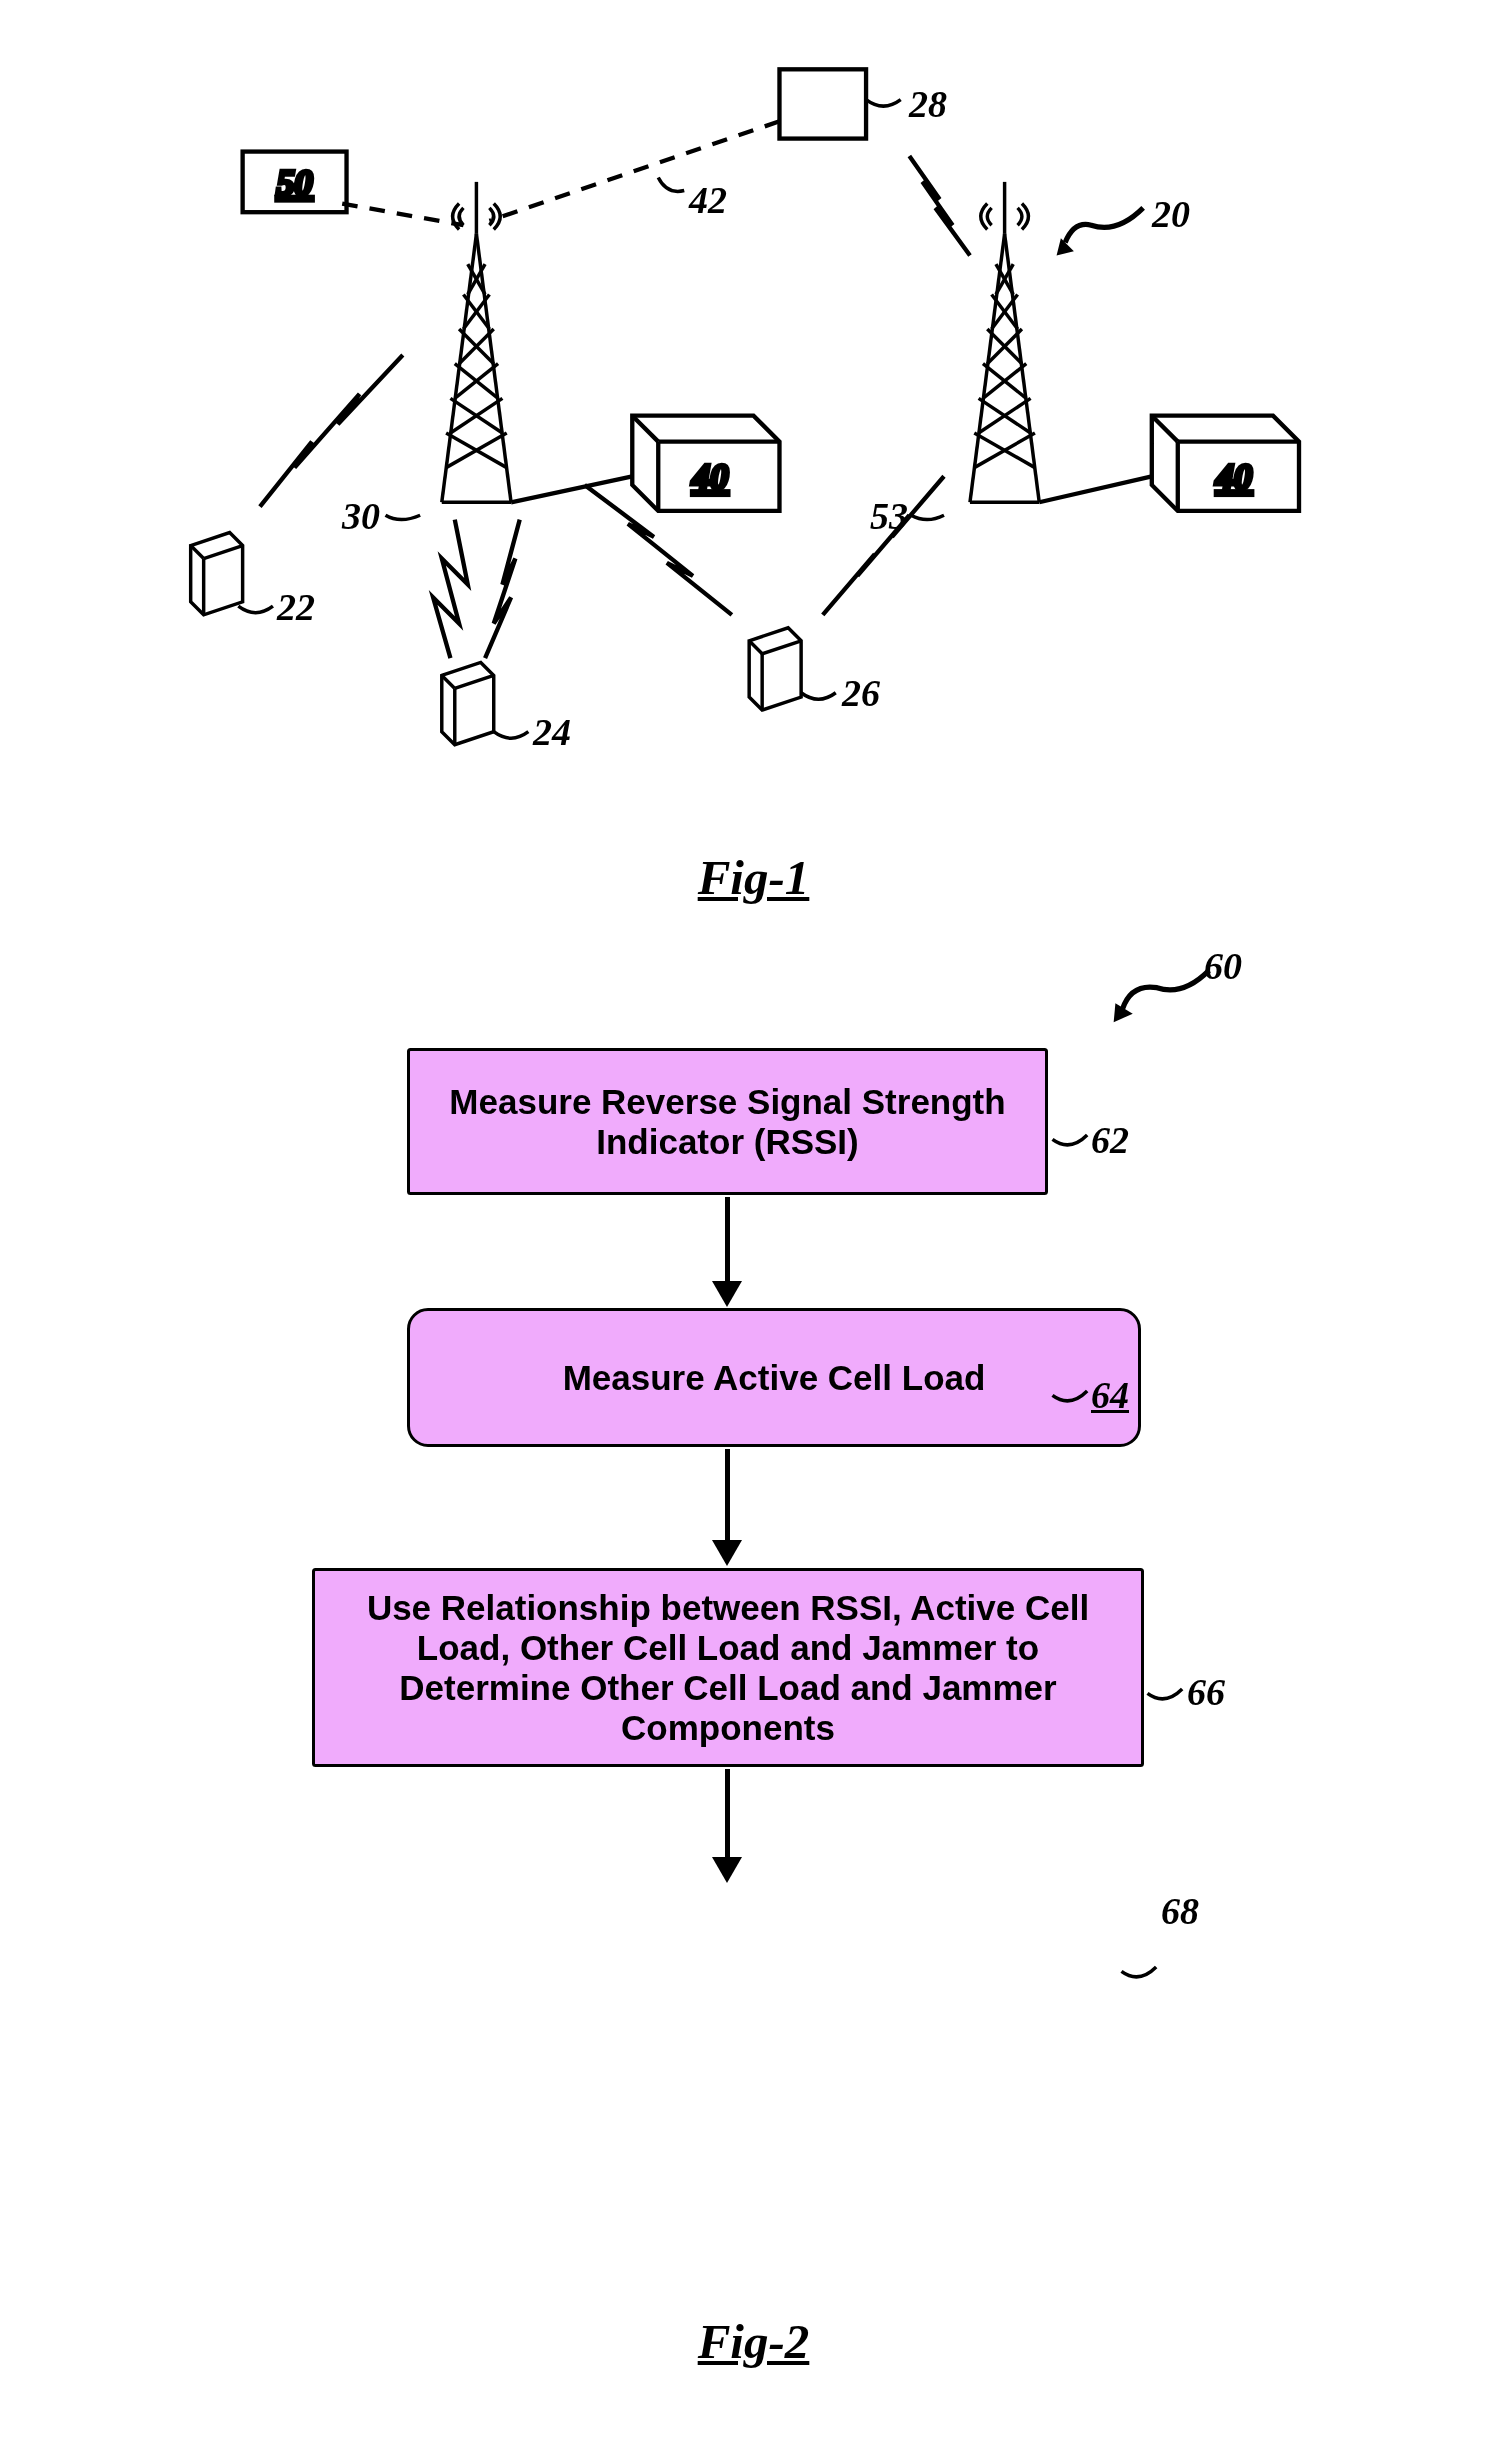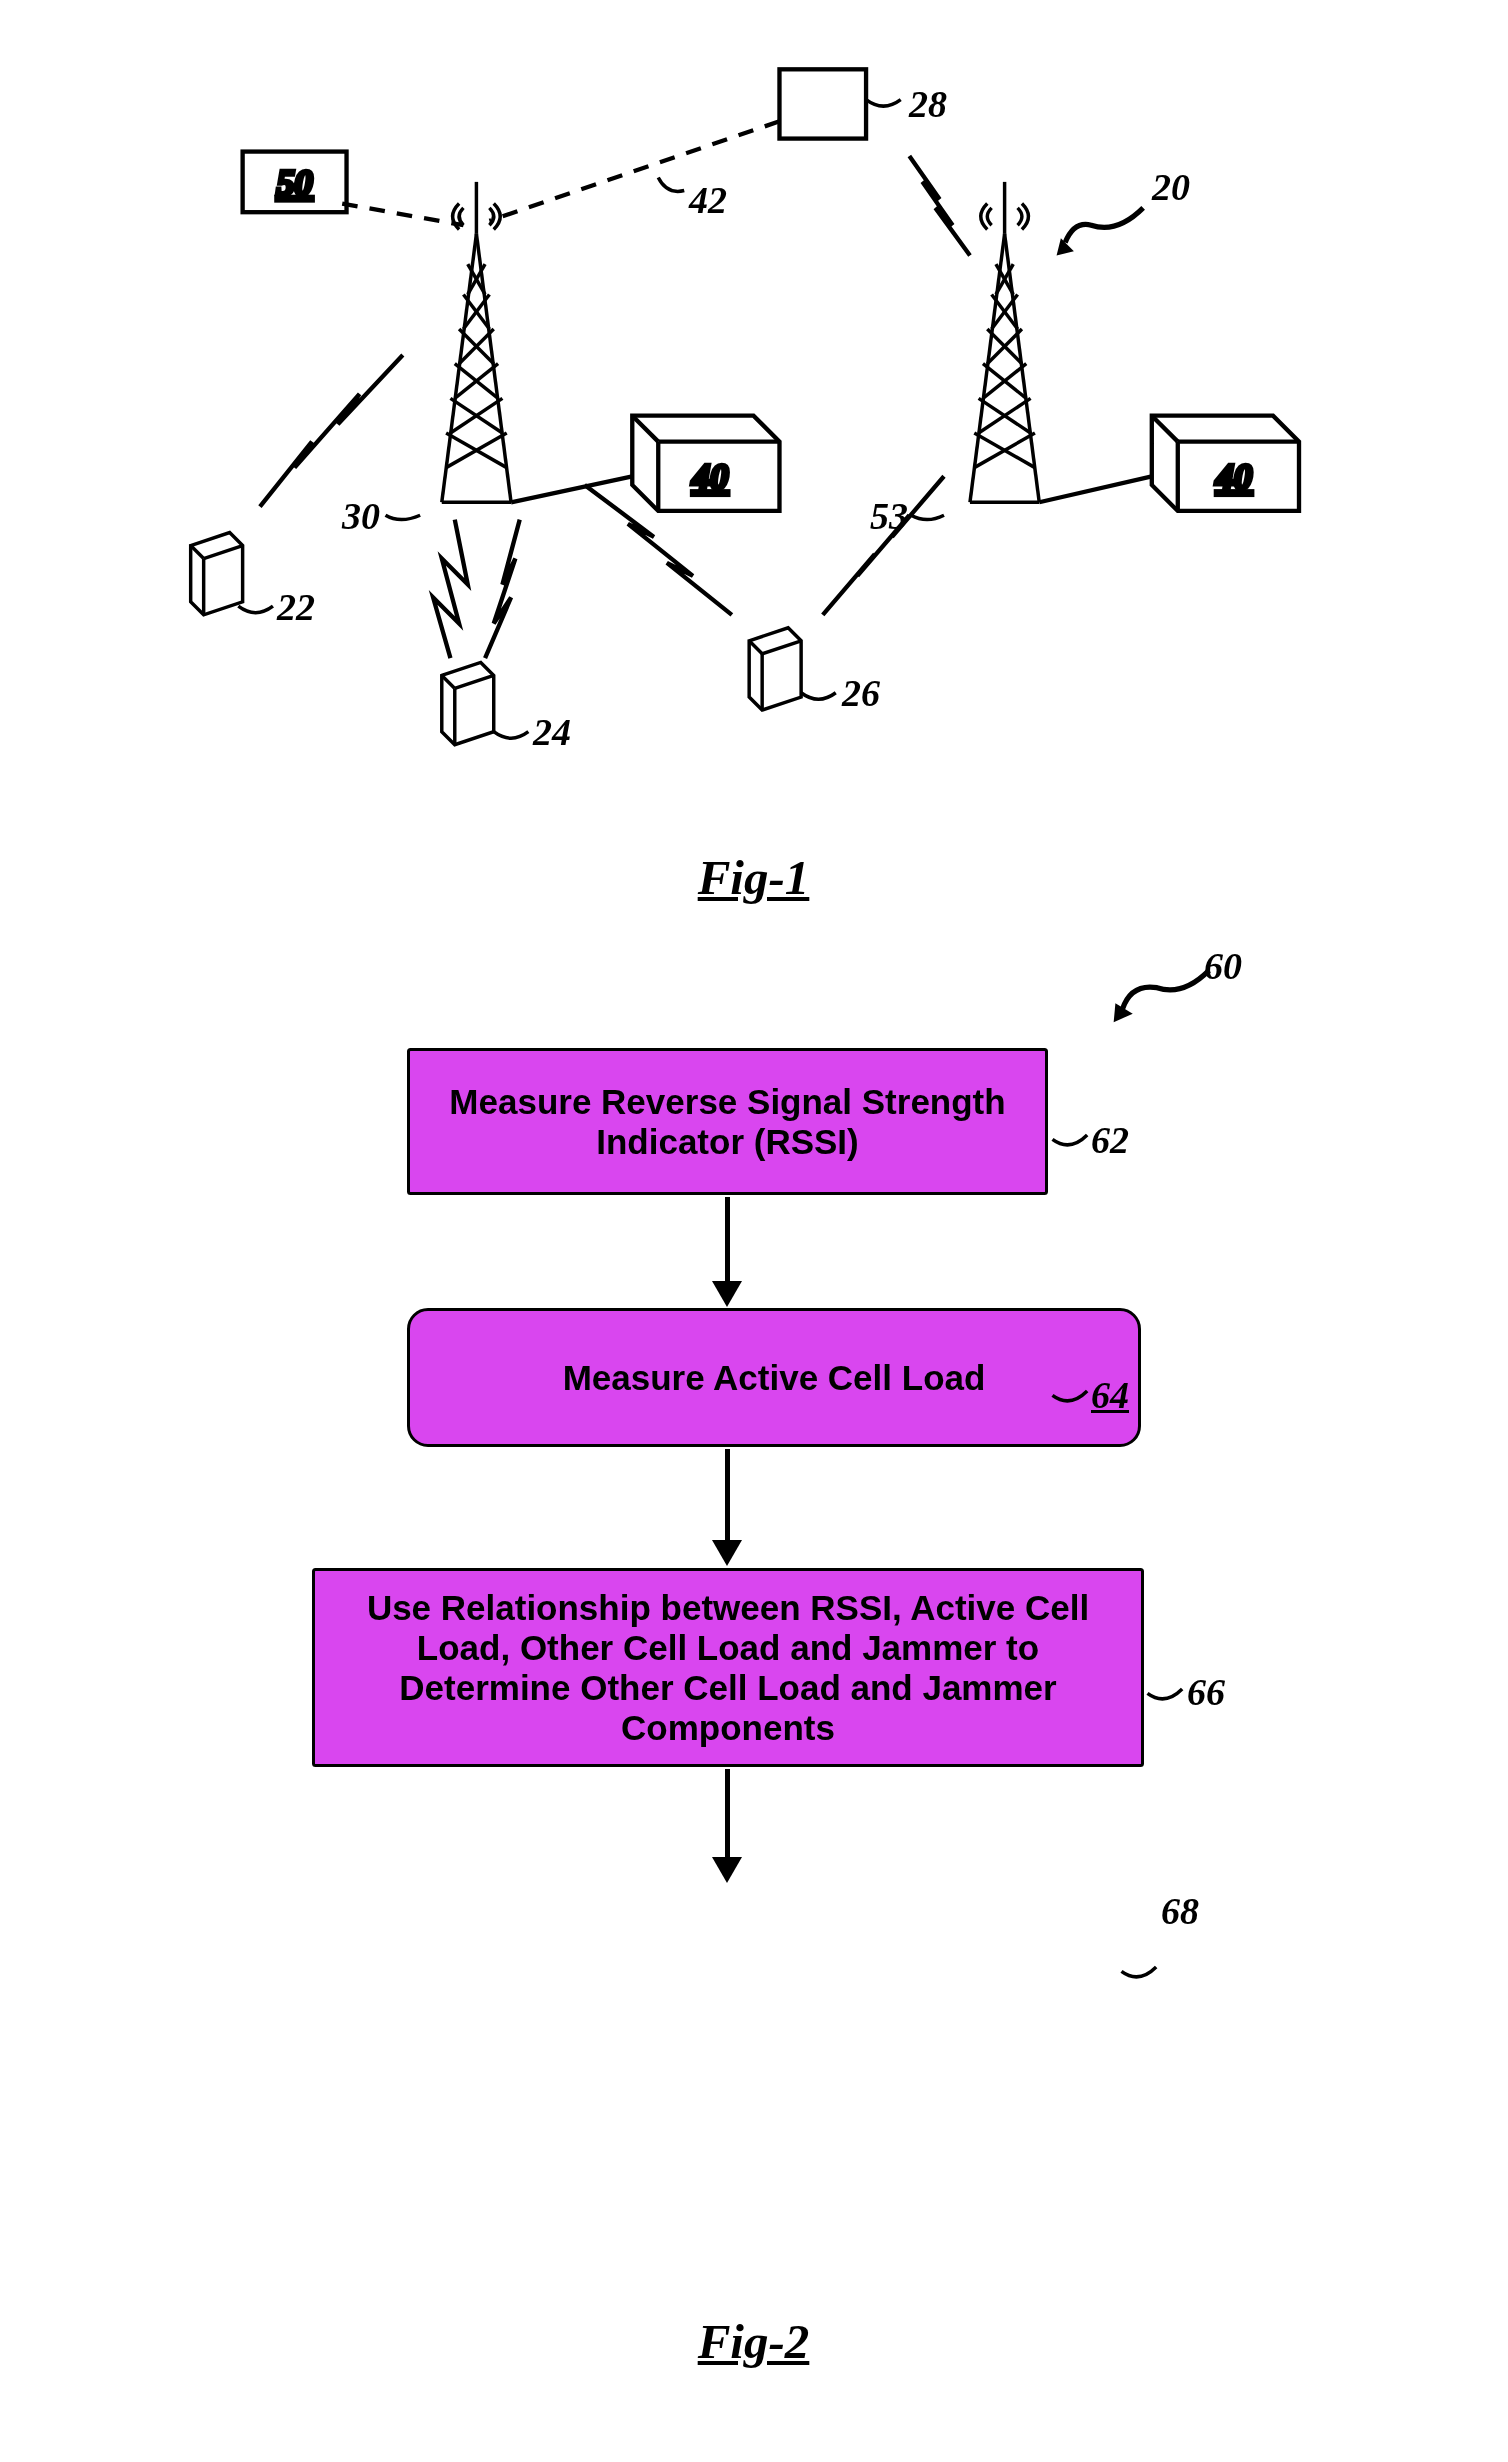--- a/index.html
+++ b/index.html
@@ -52,21 +52,21 @@
     position: absolute;
     border: 3.5px solid #000;
     border-radius: 3.5px;
     display: flex;
     align-items: center;
     justify-content: center;
     text-align: center;
     font-size: 35px;
     font-weight: bold;
     padding: 17.3px 35px;
-    background: #d946ef;
+    background: #f0abfc;
   }
   .arrow-line {
     position: absolute;
     background: #000;
     width: 5.2px;
   }
   .arrow-head {
     position: absolute;
     width: 0;
     height: 0;
@@ -222,21 +222,21 @@
 
     <path d="M 75 640 Q 95 655 115 640" stroke="#000" stroke-width="4" fill="none"></path>
 
     <path d="M 370 785 Q 390 800 410 785" stroke="#000" stroke-width="4" fill="none"></path>
 
     <path d="M 725 740 Q 745 755 765 740" stroke="#000" stroke-width="4" fill="none"></path>
   </svg>
 
   <div class="ref-num" style="top:30px; left:736px;">28</div>
   <div class="ref-num" style="top:126px; left:516px;">42</div>
-  <div class="ref-num" style="top:113px; left:979px;">20</div>
+  <div class="ref-num" style="top:140px; left:979px;">20</div>
   <div class="ref-num" style="top:442px; left:169px;">30</div>
   <div class="ref-num" style="top:442px; left:697px;">53</div>
   <div class="ref-num" style="top:533px; left:104px;">22</div>
   <div class="ref-num" style="top:658px; left:360px;">24</div>
   <div class="ref-num" style="top:619px; left:669px;">26</div>
 
   <div class="fig1-label">Fig-1</div>
 </div>
 
 <div class="fig2-container">

